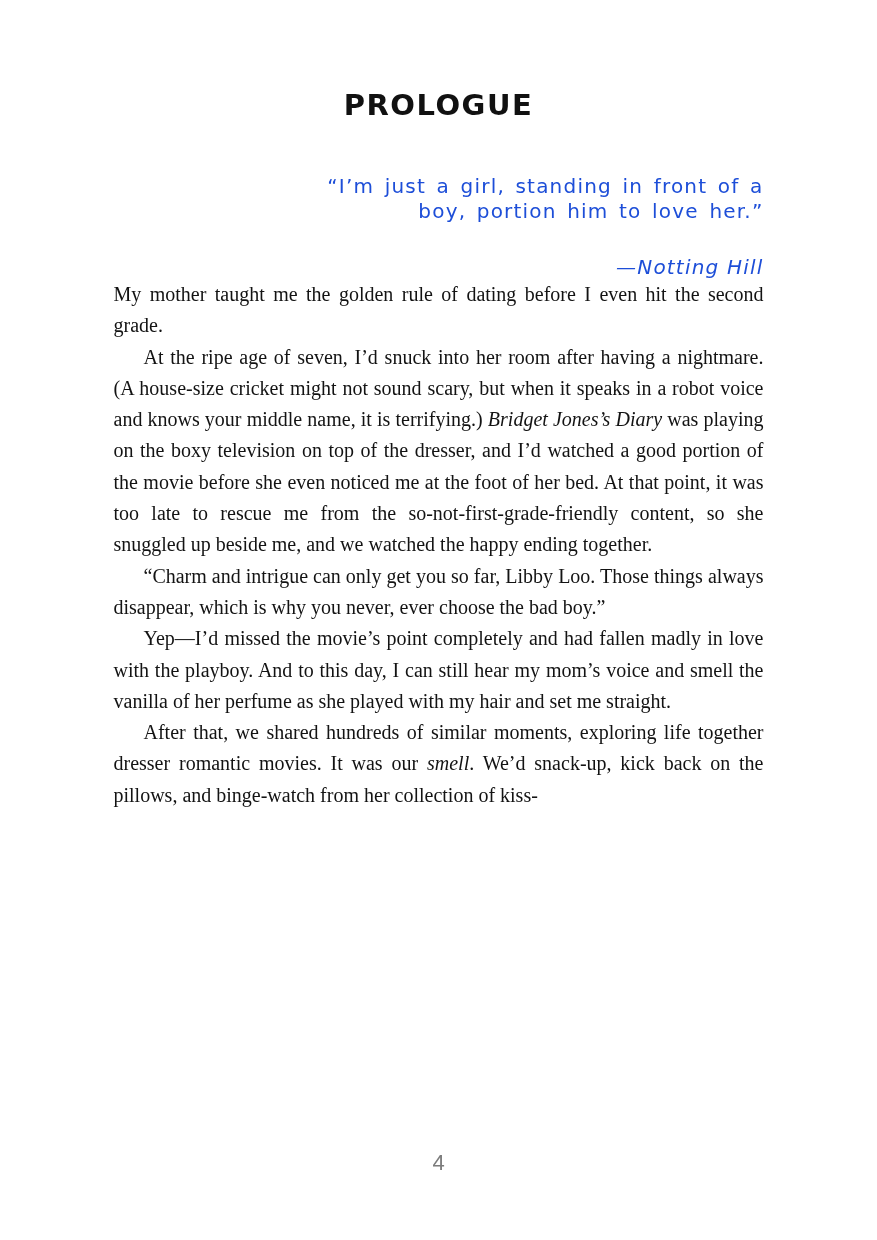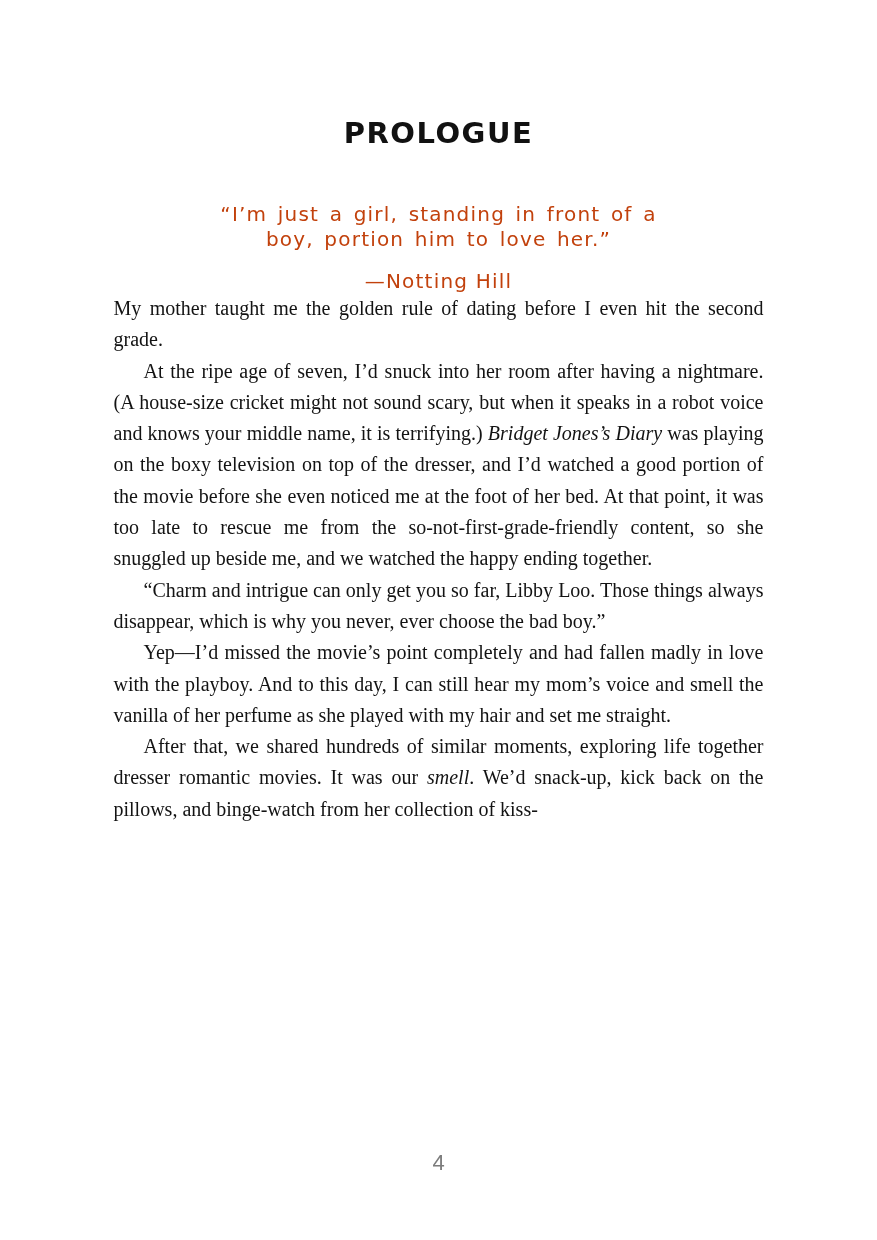--- a/index.html
+++ b/index.html
@@ -12,45 +12,46 @@
     width: 877px;
     height: 1240px;
     margin: 0 auto;
     background: #ffffff;
     overflow: hidden;
     color: #161616;
   }
   .content {
     width: 650px;
     margin: 0 auto;
-    padding-top: 116px;
+    padding-top: 88px;
   }
   .chapter-title {
     margin: 0 0 52px 0;
     text-align: center;
     font-family: "DejaVu Sans", sans-serif;
     font-weight: bold;
     font-size: 29px;
     letter-spacing: 1.5px;
     color: #111111;
   }
   .epigraph {
-    text-align: center;
+    text-align: right;
     font-family: "DejaVu Sans", sans-serif;
-    color: #c2410c;
+    color: #1d4ed8;
   }
   .epigraph .quote {
     font-size: 20px;
     line-height: 25px;
     letter-spacing: 1.2px;
     word-spacing: 3px;
   }
   .epigraph .attribution {
-    margin-top: 17px;
+    margin-top: 31px;
     font-size: 20px;
+    font-style: italic;
     letter-spacing: 1.2px;
   }
   .body-text {
     font-family: "Liberation Serif", serif;
     font-size: 20px;
     line-height: 31.3px;
     text-align: justify;
     color: #131313;
   }
   .body-text p {

